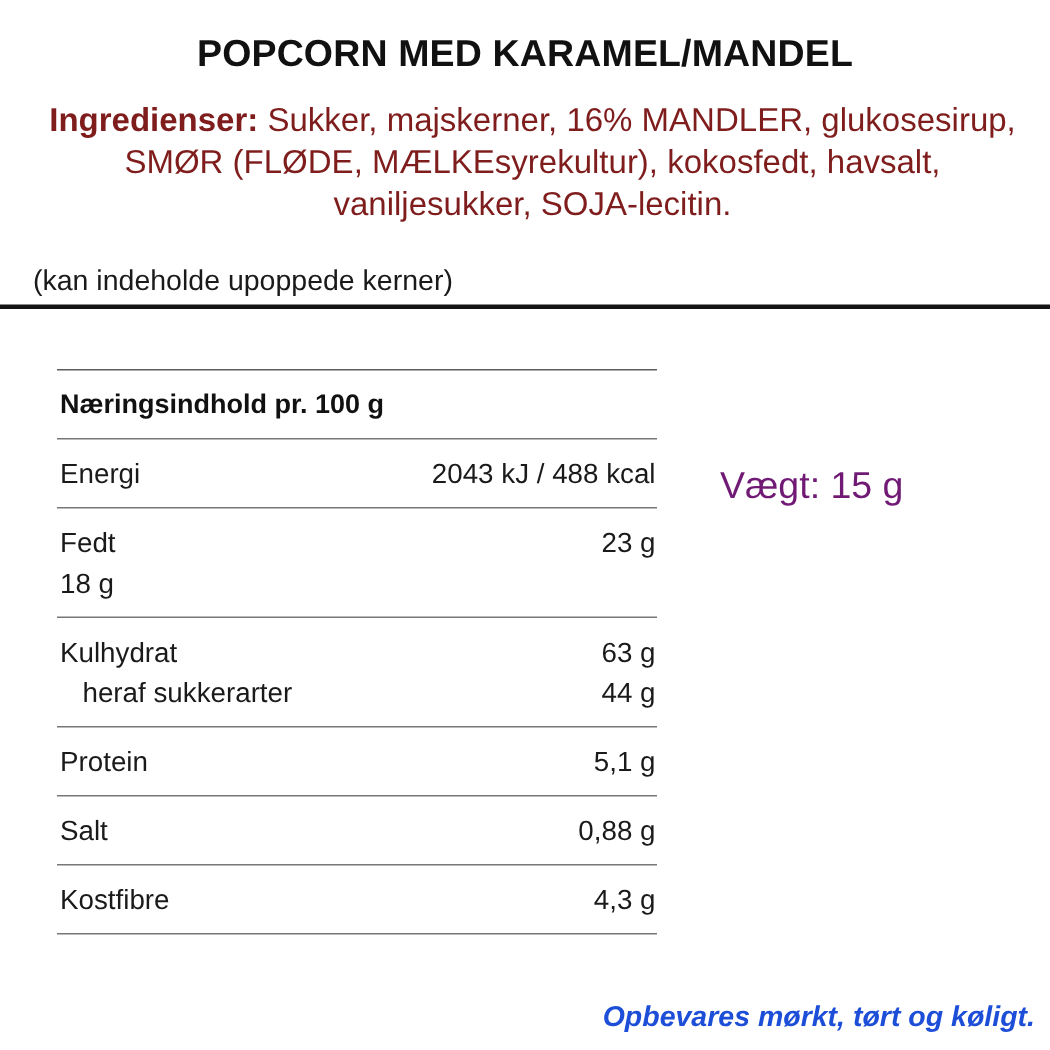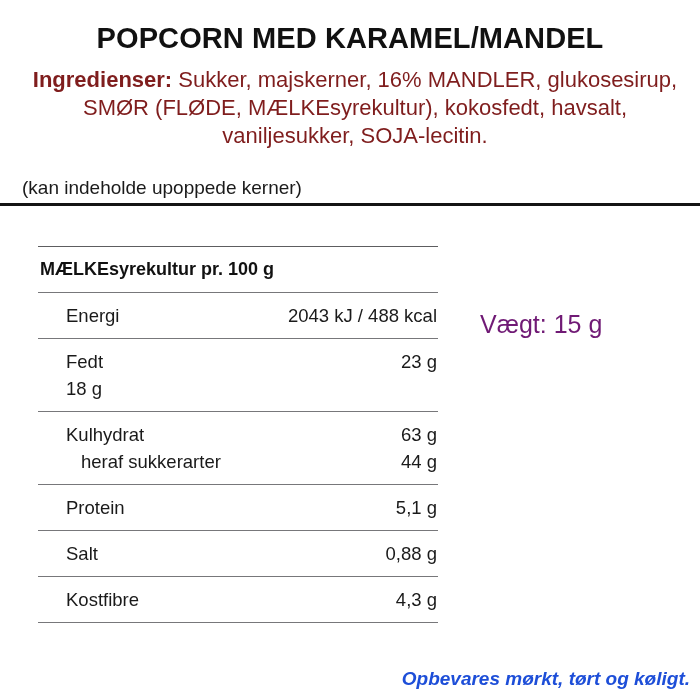--- a/index.html
+++ b/index.html
@@ -26,21 +26,21 @@
     box-sizing: border-box;
   }
 
   
   .product-title {
     position: absolute;
     top: 22px;
     left: 0;
     width: 700px;
     text-align: center;
-    font-size: 29px;
+    font-size: 25px;
     font-weight: 700;
     letter-spacing: 0.1px;
     line-height: 1.15;
     color: #111111;
   }
 
   
   .ingredients-block {
     position: absolute;
     top: 66px;
@@ -105,21 +105,20 @@
     padding: 9px 0 9px 0;
   }
   .nutrition-row {
     display: flex;
     align-items: baseline;
     justify-content: space-between;
     font-size: 18.5px;
     line-height: 27px;
     color: #1a1a1a;
     padding: 0 1px 0 2px;
-    margin-left: 26px;
   }
   .nutrition-row .row-label {
     text-align: left;
     white-space: nowrap;
   }
   .nutrition-row .row-value {
     text-align: right;
     white-space: nowrap;
   }
   .nutrition-row.sub-row .row-label {
@@ -162,21 +161,21 @@
   <div class="ingredients-block">
     <p class="ingredients-paragraph"><span class="ingredients-label">Ingredienser:</span><span class="ingredients-text"> Sukker, majskerner, 16% MANDLER, glukosesirup, SMØR (FLØDE, MÆLKEsyrekultur), kokosfedt, havsalt, vaniljesukker, SOJA-lecitin.</span></p>
   </div>
 
   <div class="allergen-note">(kan indeholde upoppede kerner)</div>
 
   <div class="main-divider"></div>
 
   <div class="nutrition-table">
     <div class="rule"></div>
-    <div class="nutrition-heading">MÆLKEsyrekultur pr. 100 g</div>
+    <div class="nutrition-heading">Næringsindhold pr. 100 g</div>
     <div id="nutrition-groups">
         <div class="rule rule-soft"></div>
         <div class="nutrition-group">
           <div class="nutrition-row">
             <span class="row-label">Energi</span>
             <span class="row-value">2043 kJ / 488 kcal</span>
           </div>
         </div>
         <div class="rule rule-soft"></div>
         <div class="nutrition-group">

